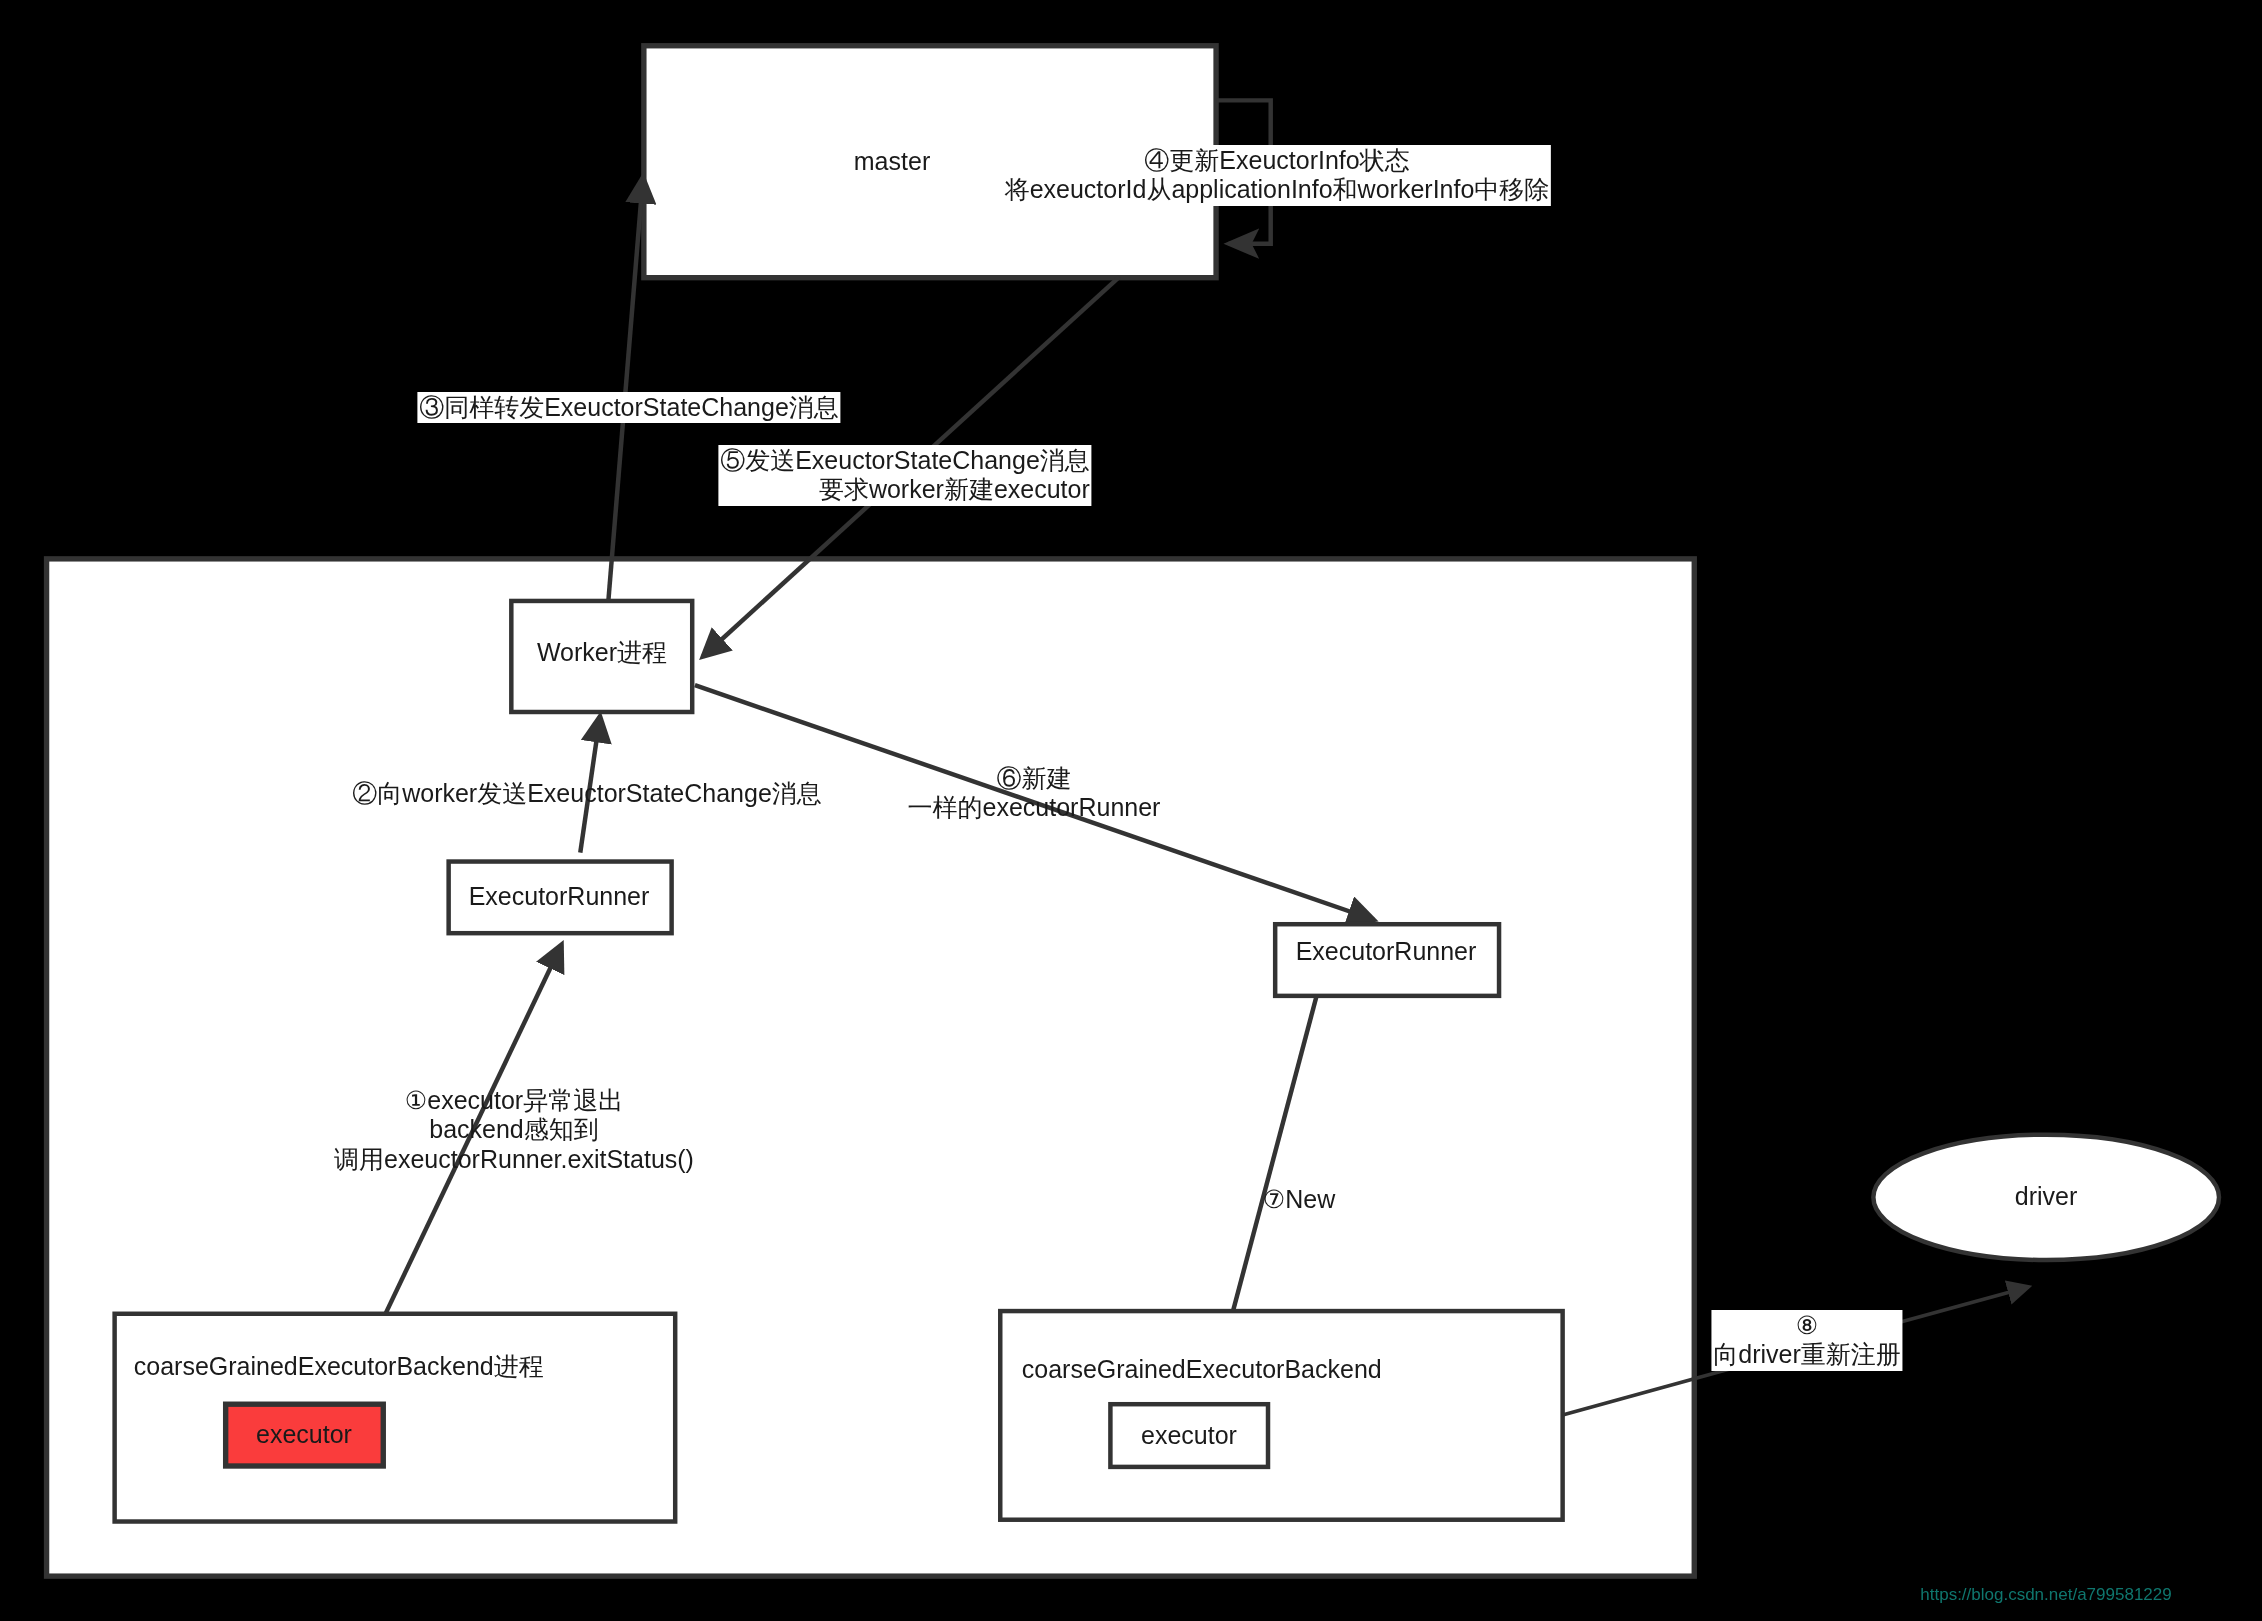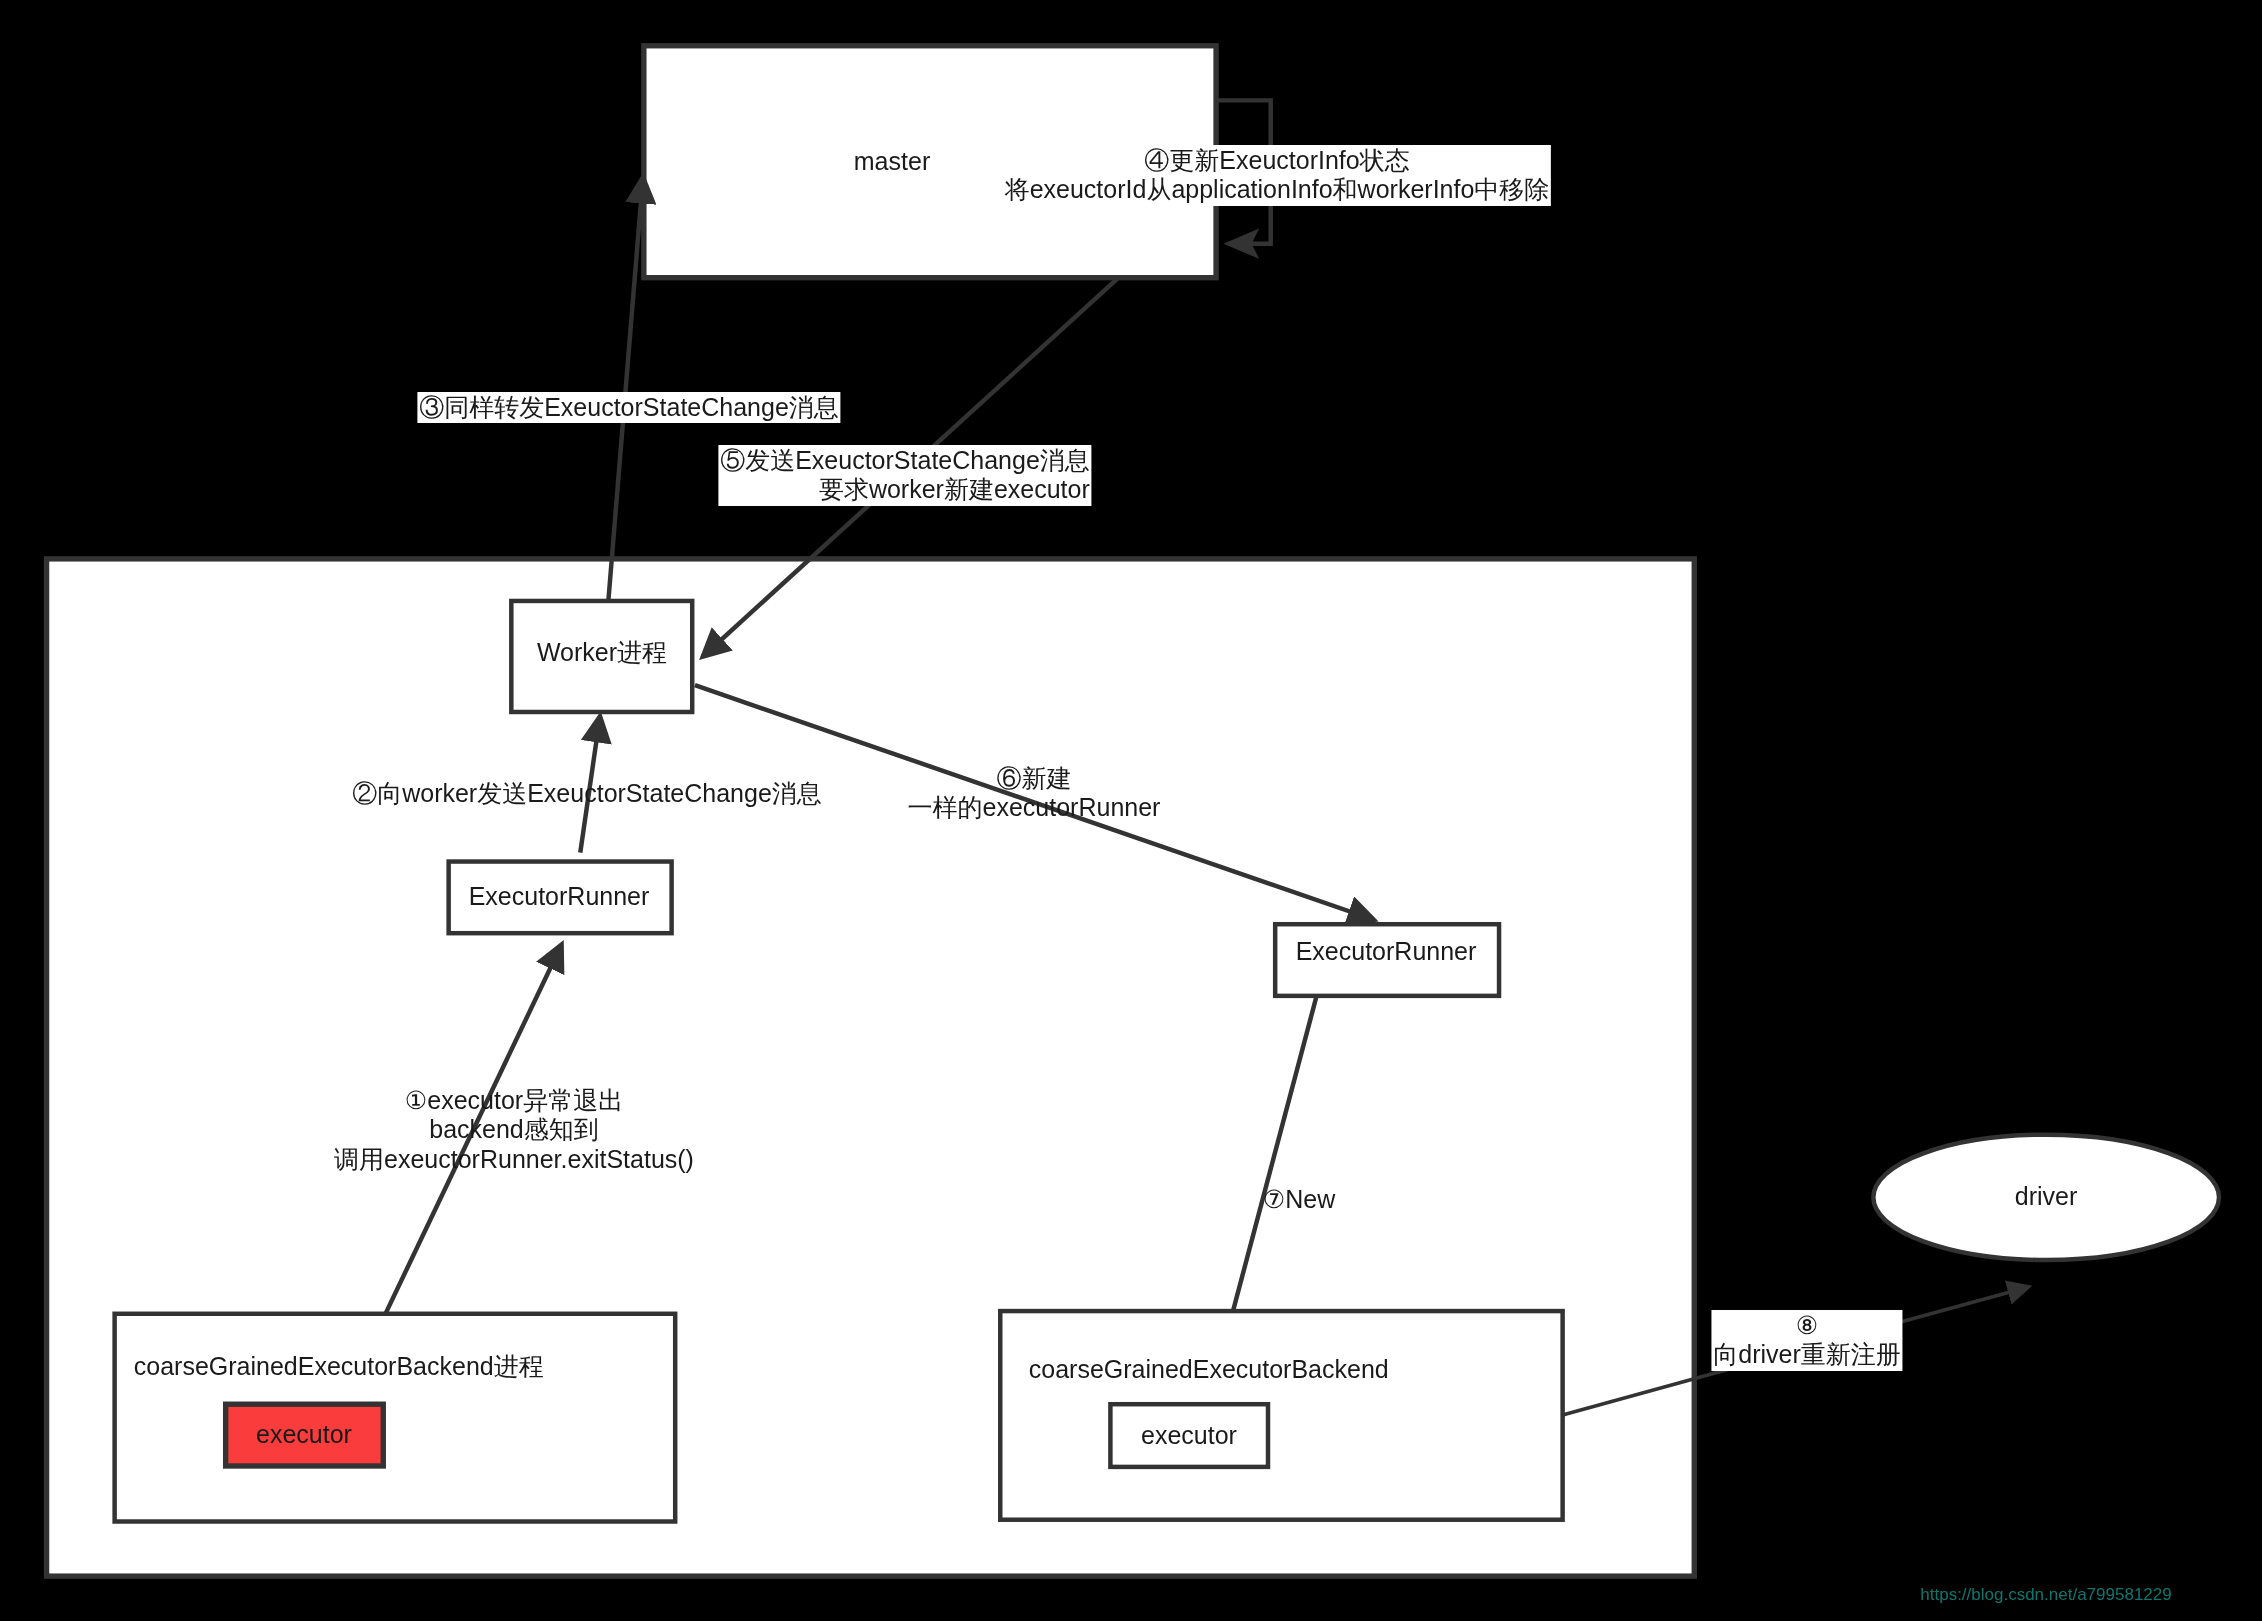--- a/index.html
+++ b/index.html
@@ -154,21 +154,21 @@
   </div>
 
   <div class="edge-label" style="left:1299px; top:1184px; transform:translateX(-50%); background:transparent;text-align:center;">
     <div>⑦New</div>
   </div>
 
   <div class="edge-label" style="left:132px; top:1351px; text-align:left; background:transparent;">coarseGrainedExecutorBackend进程</div>
 
   <div class="edge-label" style="left:304px; top:1435px; transform:translate(-50%,-50%); background:transparent;">executor</div>
 
-  <div class="edge-label" style="left:1020px; top:1354px; text-align:right; background:transparent;margin-left:7px;">coarseGrainedExecutorBackend</div>
+  <div class="edge-label" style="left:1020px; top:1354px; text-align:right; background:transparent;">coarseGrainedExecutorBackend</div>
 
   <div class="edge-label" style="left:1189px; top:1436px; transform:translate(-50%,-50%); background:transparent;">executor</div>
 
   <div class="edge-label" style="left:1807px; top:1310px; transform:translateX(-50%);">
     <div>⑧</div>
     <div>向driver重新注册</div>
   </div>
 
   <div class="edge-label" style="left:2046px; top:1197px; transform:translate(-50%,-50%); background:transparent;">driver</div>
 

